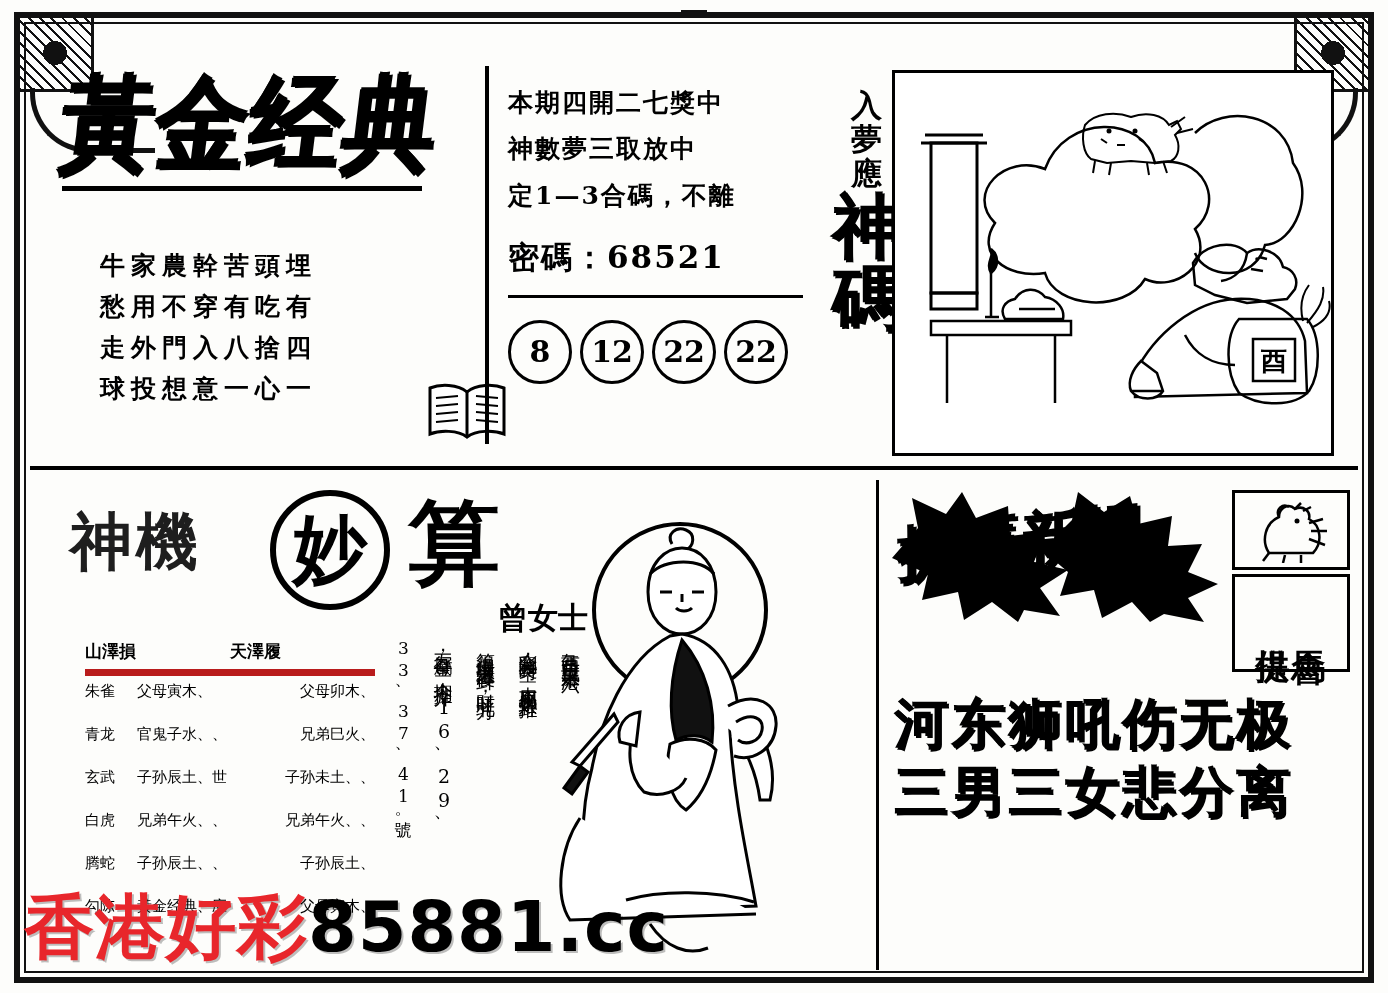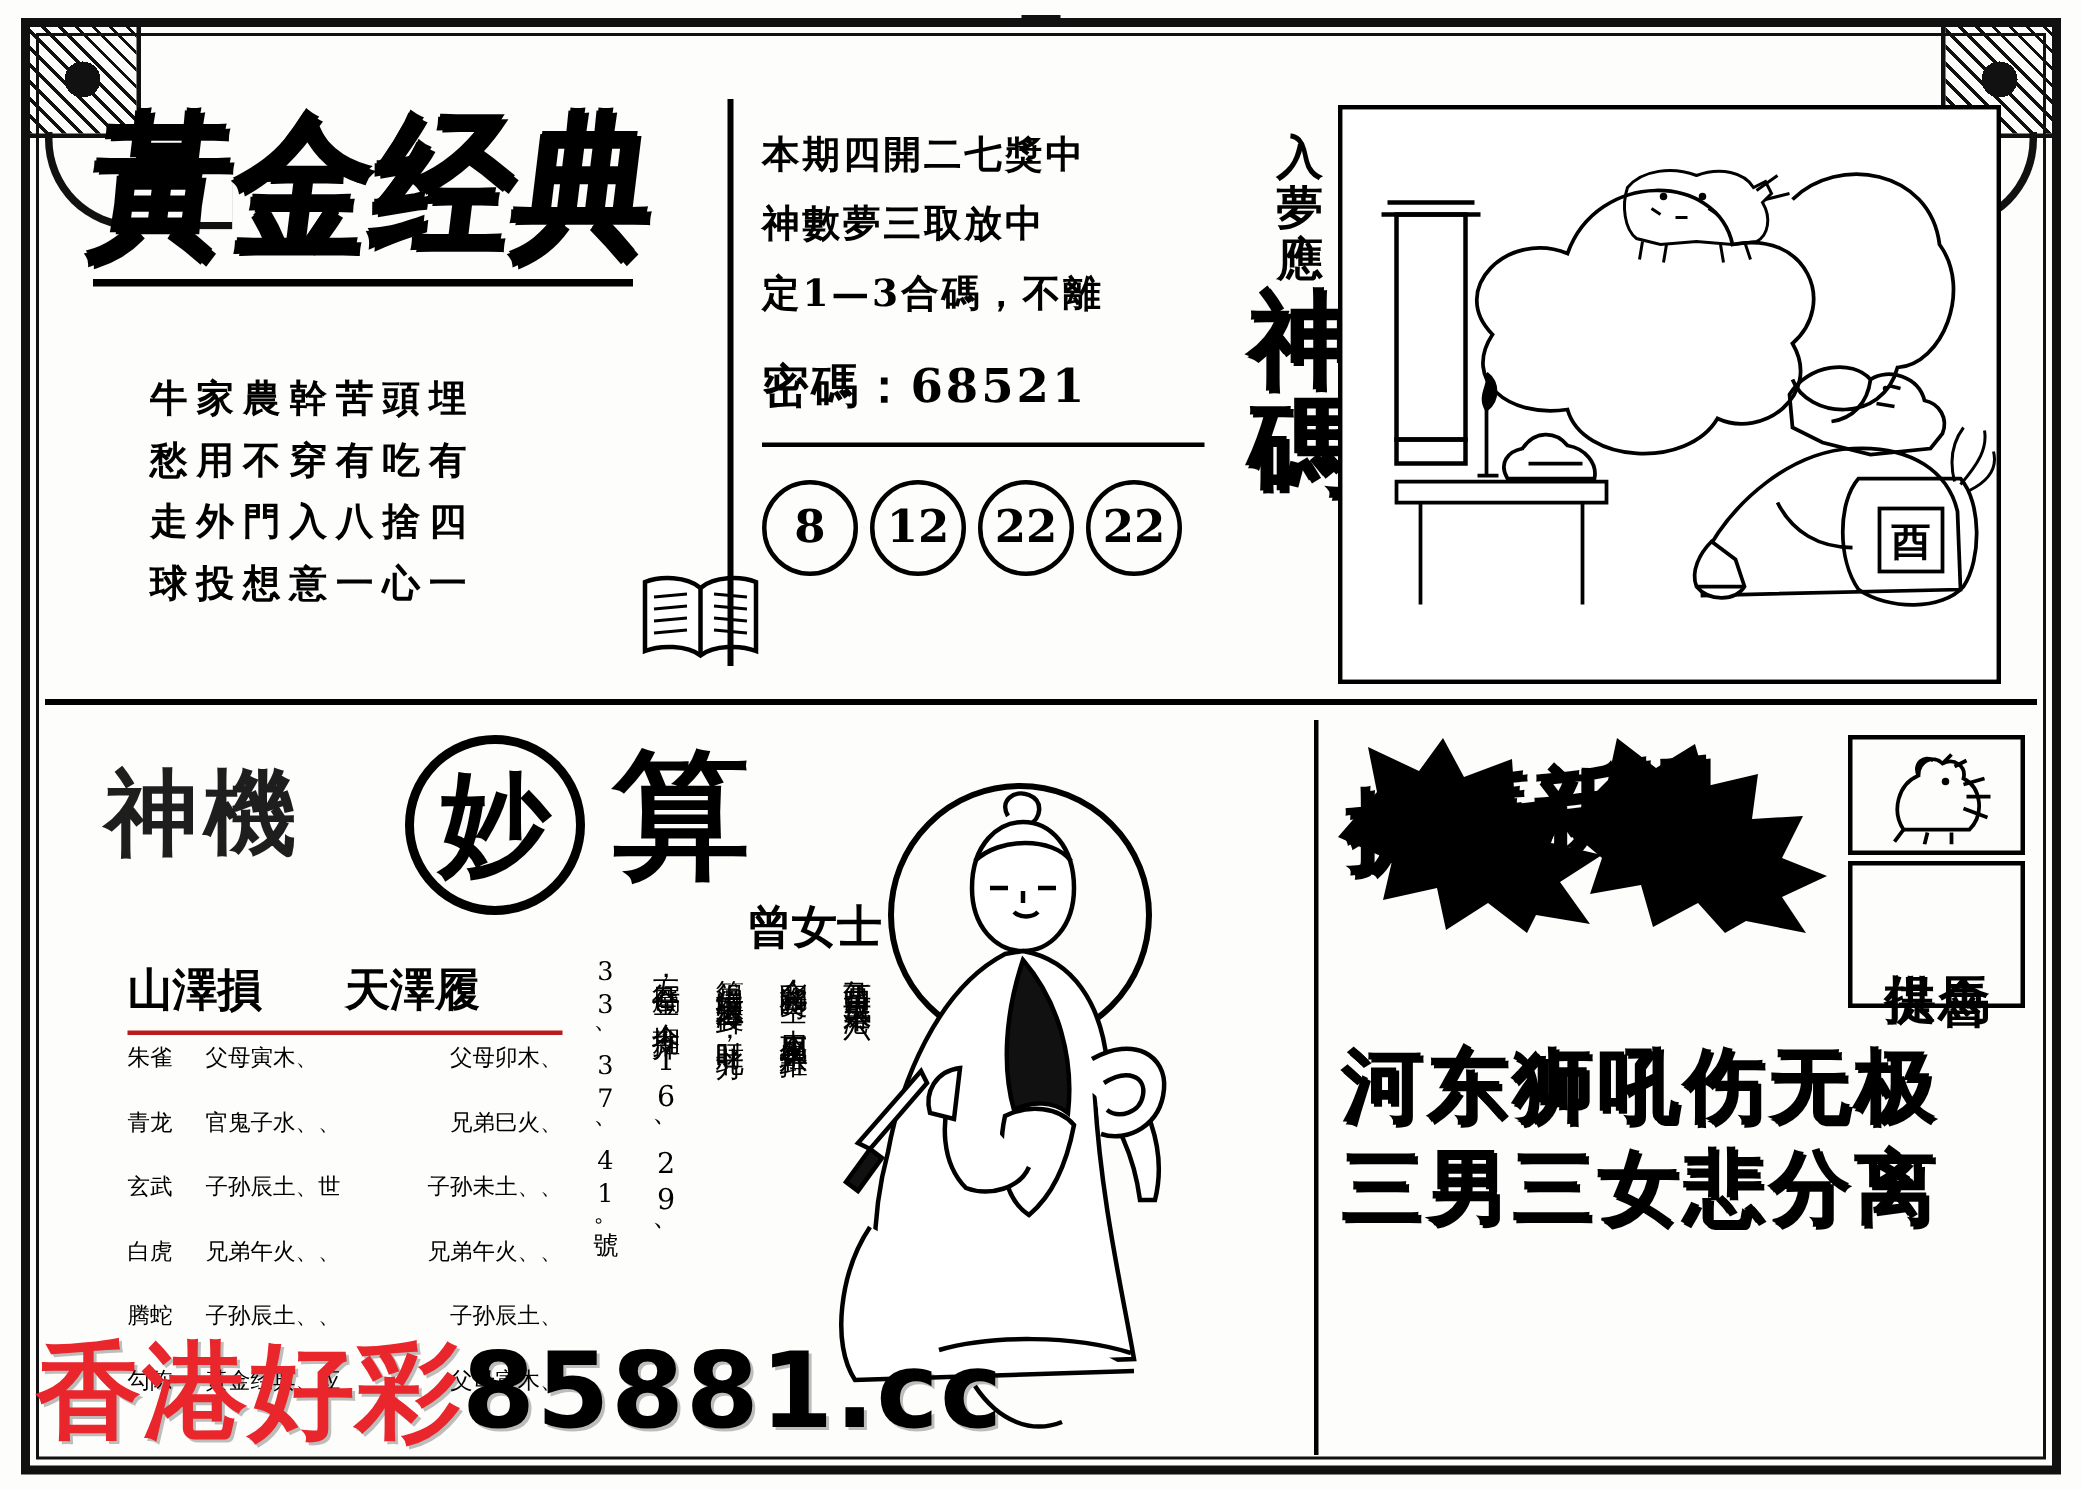--- a/index.html
+++ b/index.html
@@ -253,23 +253,23 @@
   }
 
   .hex-table {
     position: absolute;
     left: 55px; top: 160px;
     width: 290px;
     font-family: "DejaVu Serif", serif;
   }
   .hex-head {
     display: flex;
-    font-size: 30px;
-    font-weight: bold;
-    border-bottom: 3px solid #b91c1c;
+    font-size: 17px;
+    font-weight: bold;
+    border-bottom: 7px solid #b91c1c;
     padding-bottom: 6px;
     justify-content: flex-end;
   }
   .hex-head div { width: 145px; }
   .hex-rows { margin-top: 6px; }
   .hex-row {
     display: flex;
     align-items: baseline;
     font-size: 15px;
     margin-bottom: 24px;

